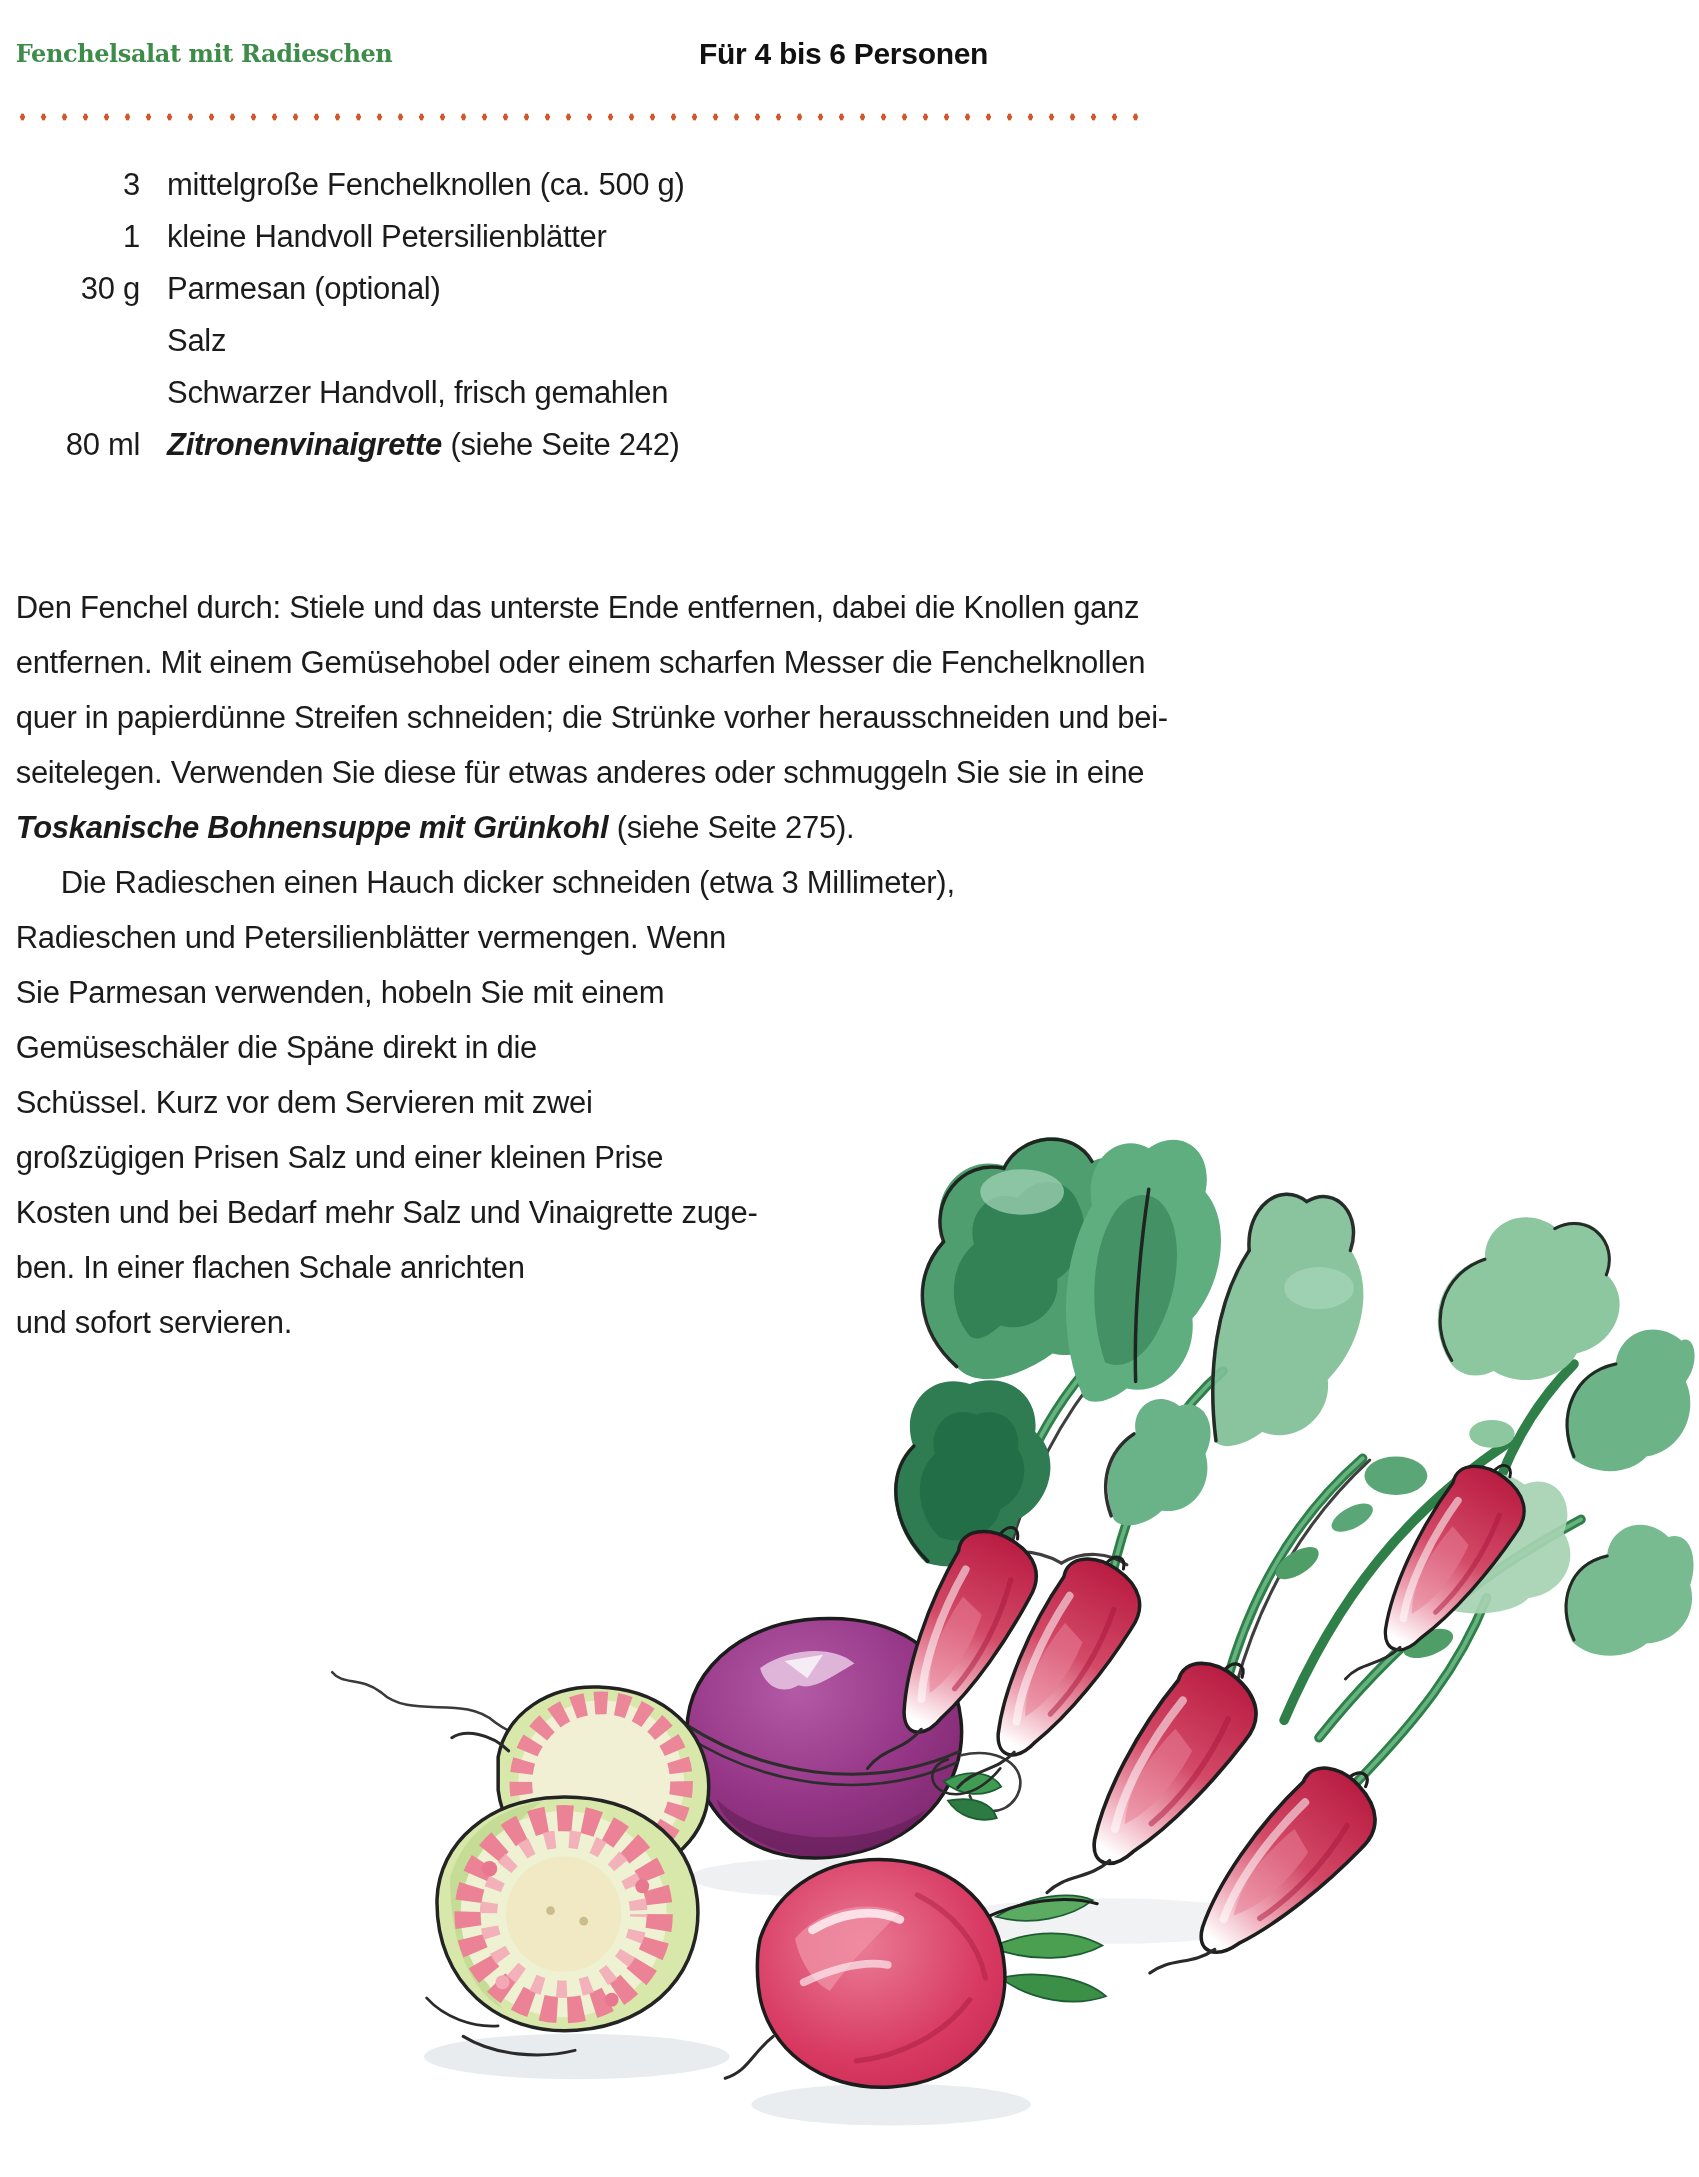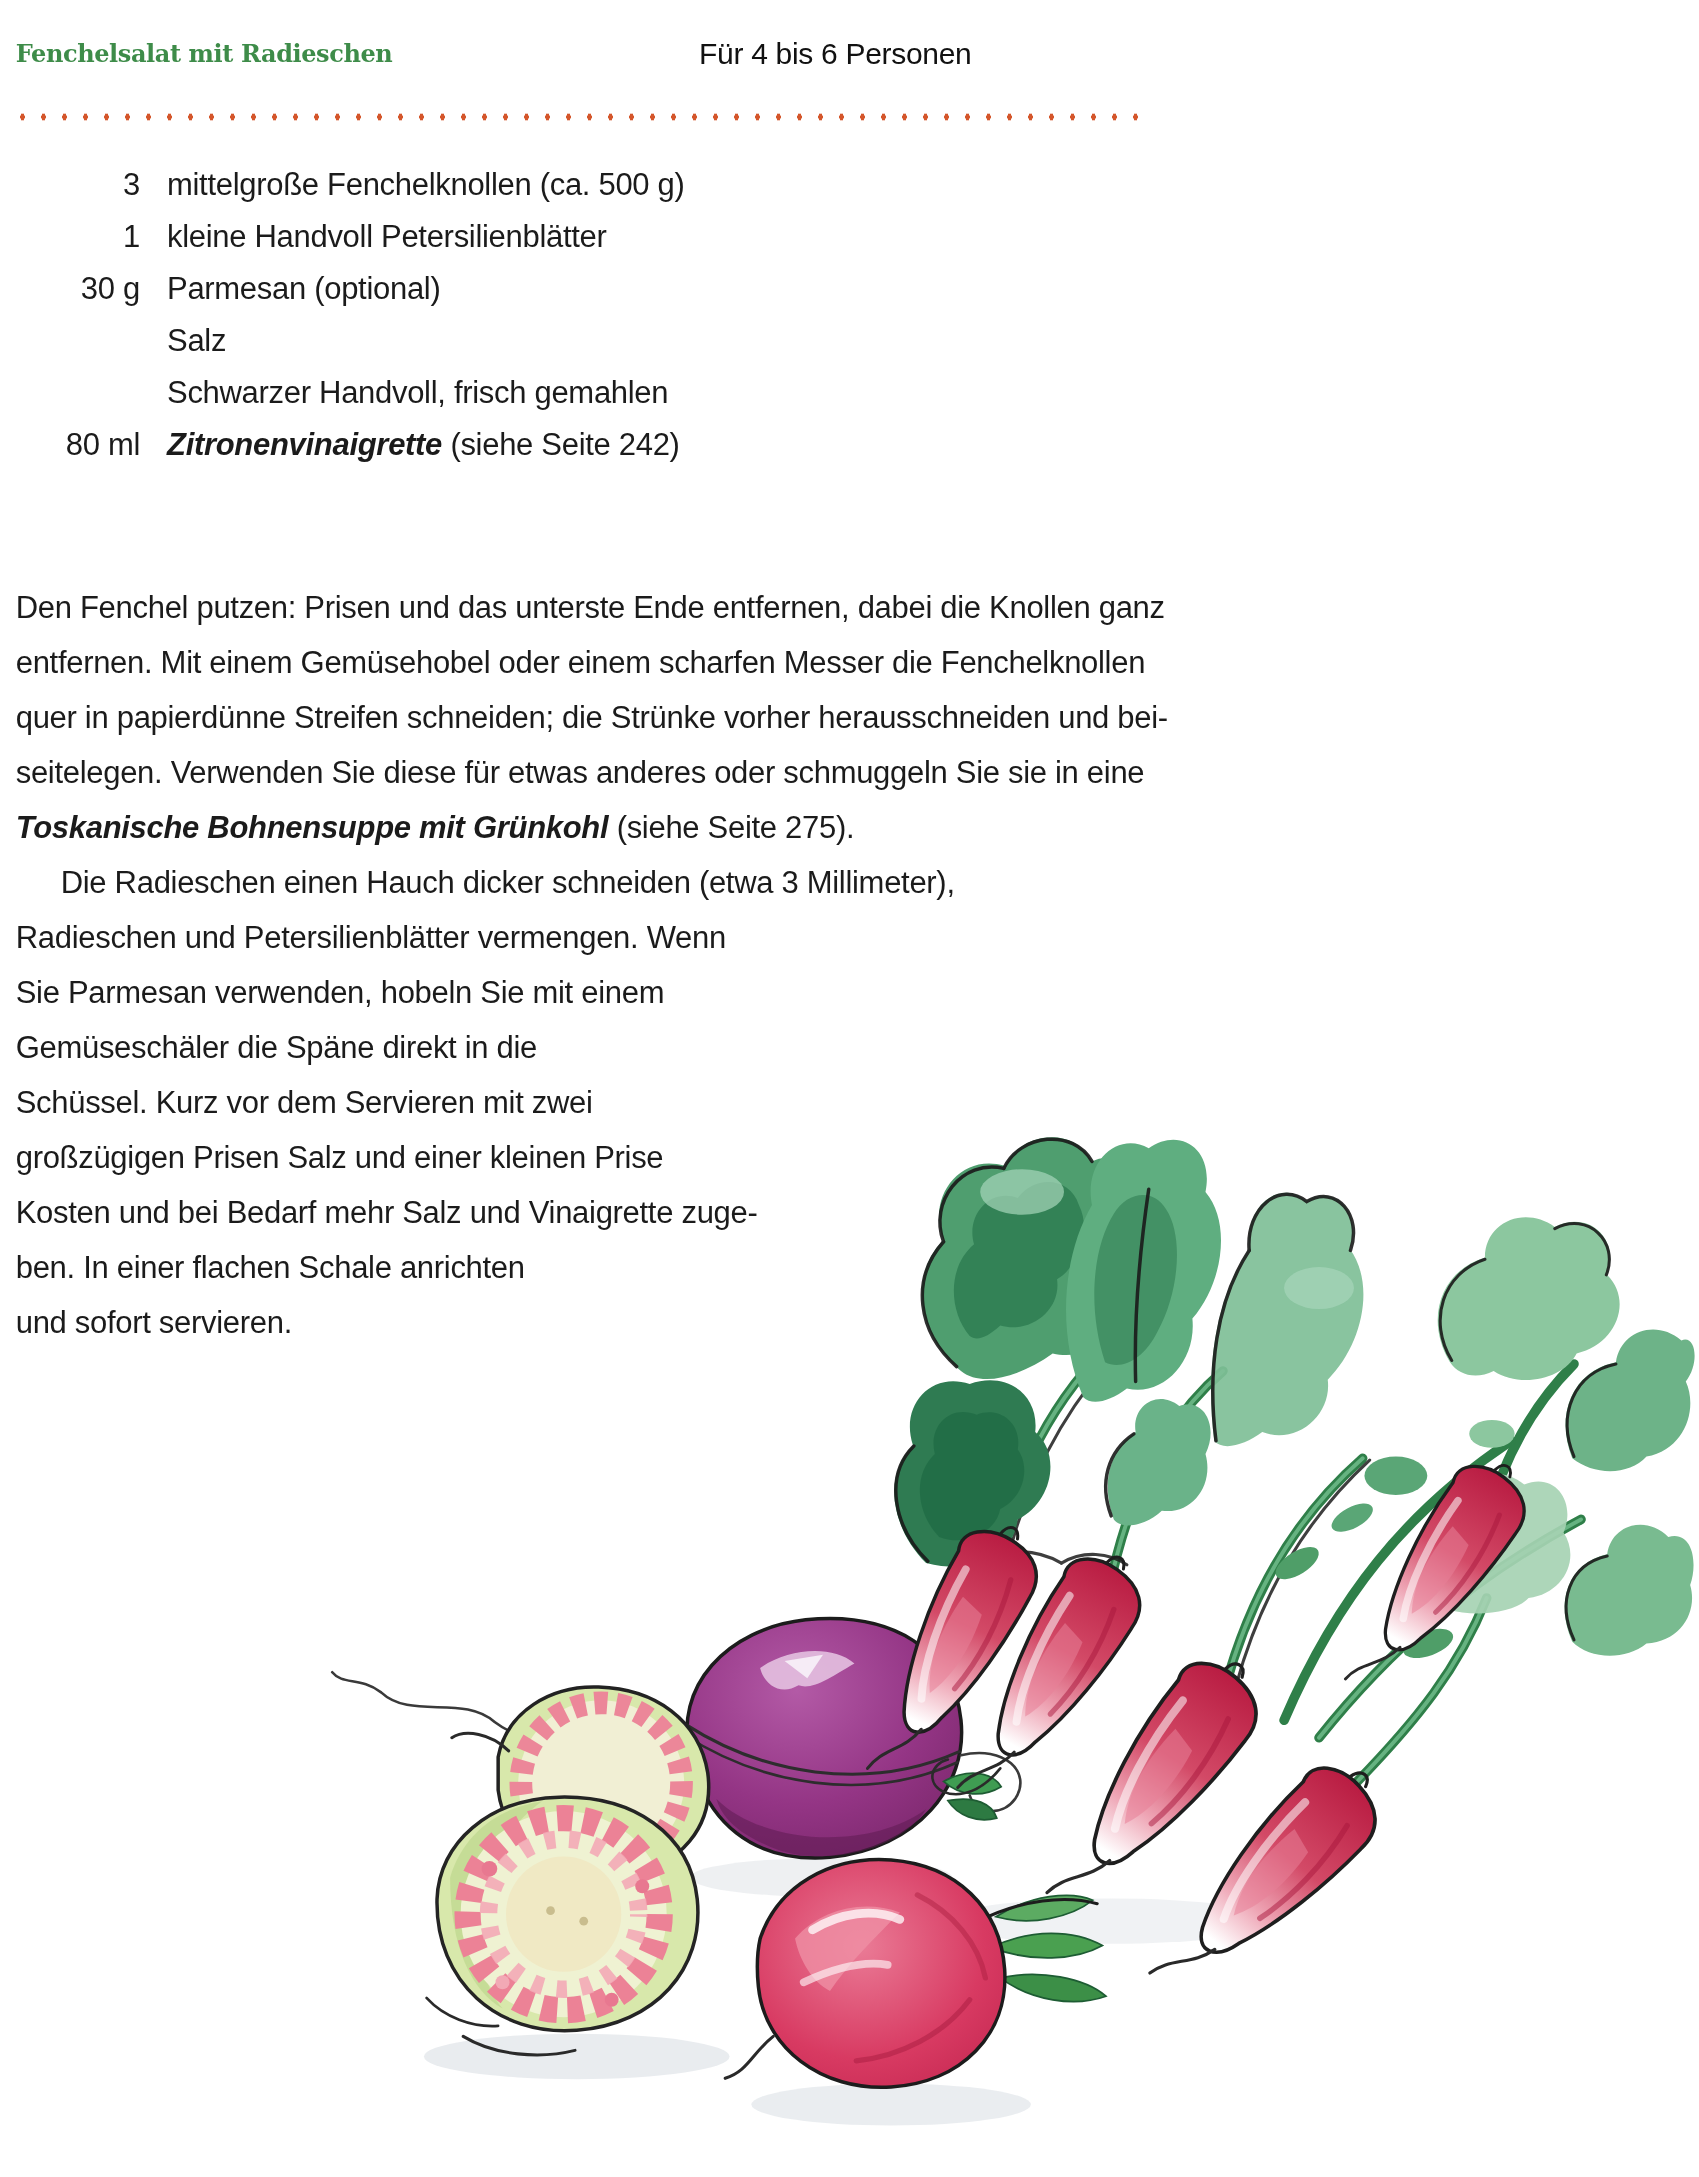--- a/index.html
+++ b/index.html
@@ -13,21 +13,21 @@
     position:relative;width:1700px;height:2177px;overflow:hidden;background:#ffffff;
     font-family:"Liberation Sans",sans-serif;color:#1b1b1b;
   }
   .page-title{
     position:absolute;left:15.7px;top:23px;
     font-family:"DejaVu Serif",serif;font-weight:700;font-size:24px;
     letter-spacing:-0.4px;color:var(--title-green);white-space:nowrap;
   }
   .serving{
     position:absolute;left:699px;top:37px;
-    font-size:30px;font-weight:400;color:#111;white-space:nowrap;letter-spacing:-0.3px;text-align:right;
+    font-size:30px;font-weight:700;color:#111;white-space:nowrap;letter-spacing:-0.3px;text-align:right;
   }
   .dotted-rule{
     position:absolute;left:12.2px;top:108px;width:1134px;height:17.5px;
     background-image:radial-gradient(ellipse 3.1px 4.8px at 10.5px 8.7px, var(--dot-orange) 70%, rgba(0,0,0,0) 74%);
     background-size:21px 17.5px;background-repeat:repeat-x;
   }
   .ingredients{position:absolute;left:0;top:159px;width:1485px;}
   .ing-row{display:flex;height:52px;align-items:baseline;font-size:31px;line-height:52px;letter-spacing:-0.3px;}
   .ing-qty{width:140px;text-align:right;flex:0 0 140px;}
   .ing-text{margin-left:27px;white-space:nowrap;}
@@ -67,21 +67,21 @@
       <div class="ing-qty"></div>
       <div class="ing-text">Schwarzer Handvoll, frisch gemahlen</div>
     </div>
     <div class="ing-row">
       <div class="ing-qty">80 ml</div>
       <div class="ing-text"><span class="em">Zitronenvinaigrette</span><span> (siehe Seite 242)</span></div>
     </div>
   </div>
 
   <div class="instructions">
-    <div class="line">Den Fenchel putzen: Prisen und das unterste Ende entfernen, dabei die Knollen ganz</div>
+    <div class="line">Den Fenchel durch: Stiele und das unterste Ende entfernen, dabei die Knollen ganz</div>
     <div class="line">entfernen. Mit einem Gemüsehobel oder einem scharfen Messer die Fenchelknollen</div>
     <div class="line">quer in papierdünne Streifen schneiden; die Strünke vorher herausschneiden und bei-</div>
     <div class="line">seitelegen. Verwenden Sie diese für etwas anderes oder schmuggeln Sie sie in eine</div>
     <div class="line"><span class="em">Toskanische Bohnensuppe mit Grünkohl</span><span> (siehe Seite 275).</span></div>
     <div class="line indent">Die Radieschen einen Hauch dicker schneiden (etwa 3 Millimeter),</div>
     <div class="line">Radieschen und Petersilienblätter vermengen. Wenn</div>
     <div class="line">Sie Parmesan verwenden, hobeln Sie mit einem</div>
     <div class="line">Gemüseschäler die Späne direkt in die</div>
     <div class="line">Schüssel. Kurz vor dem Servieren mit zwei</div>
     <div class="line">großzügigen Prisen Salz und einer kleinen Prise</div>

